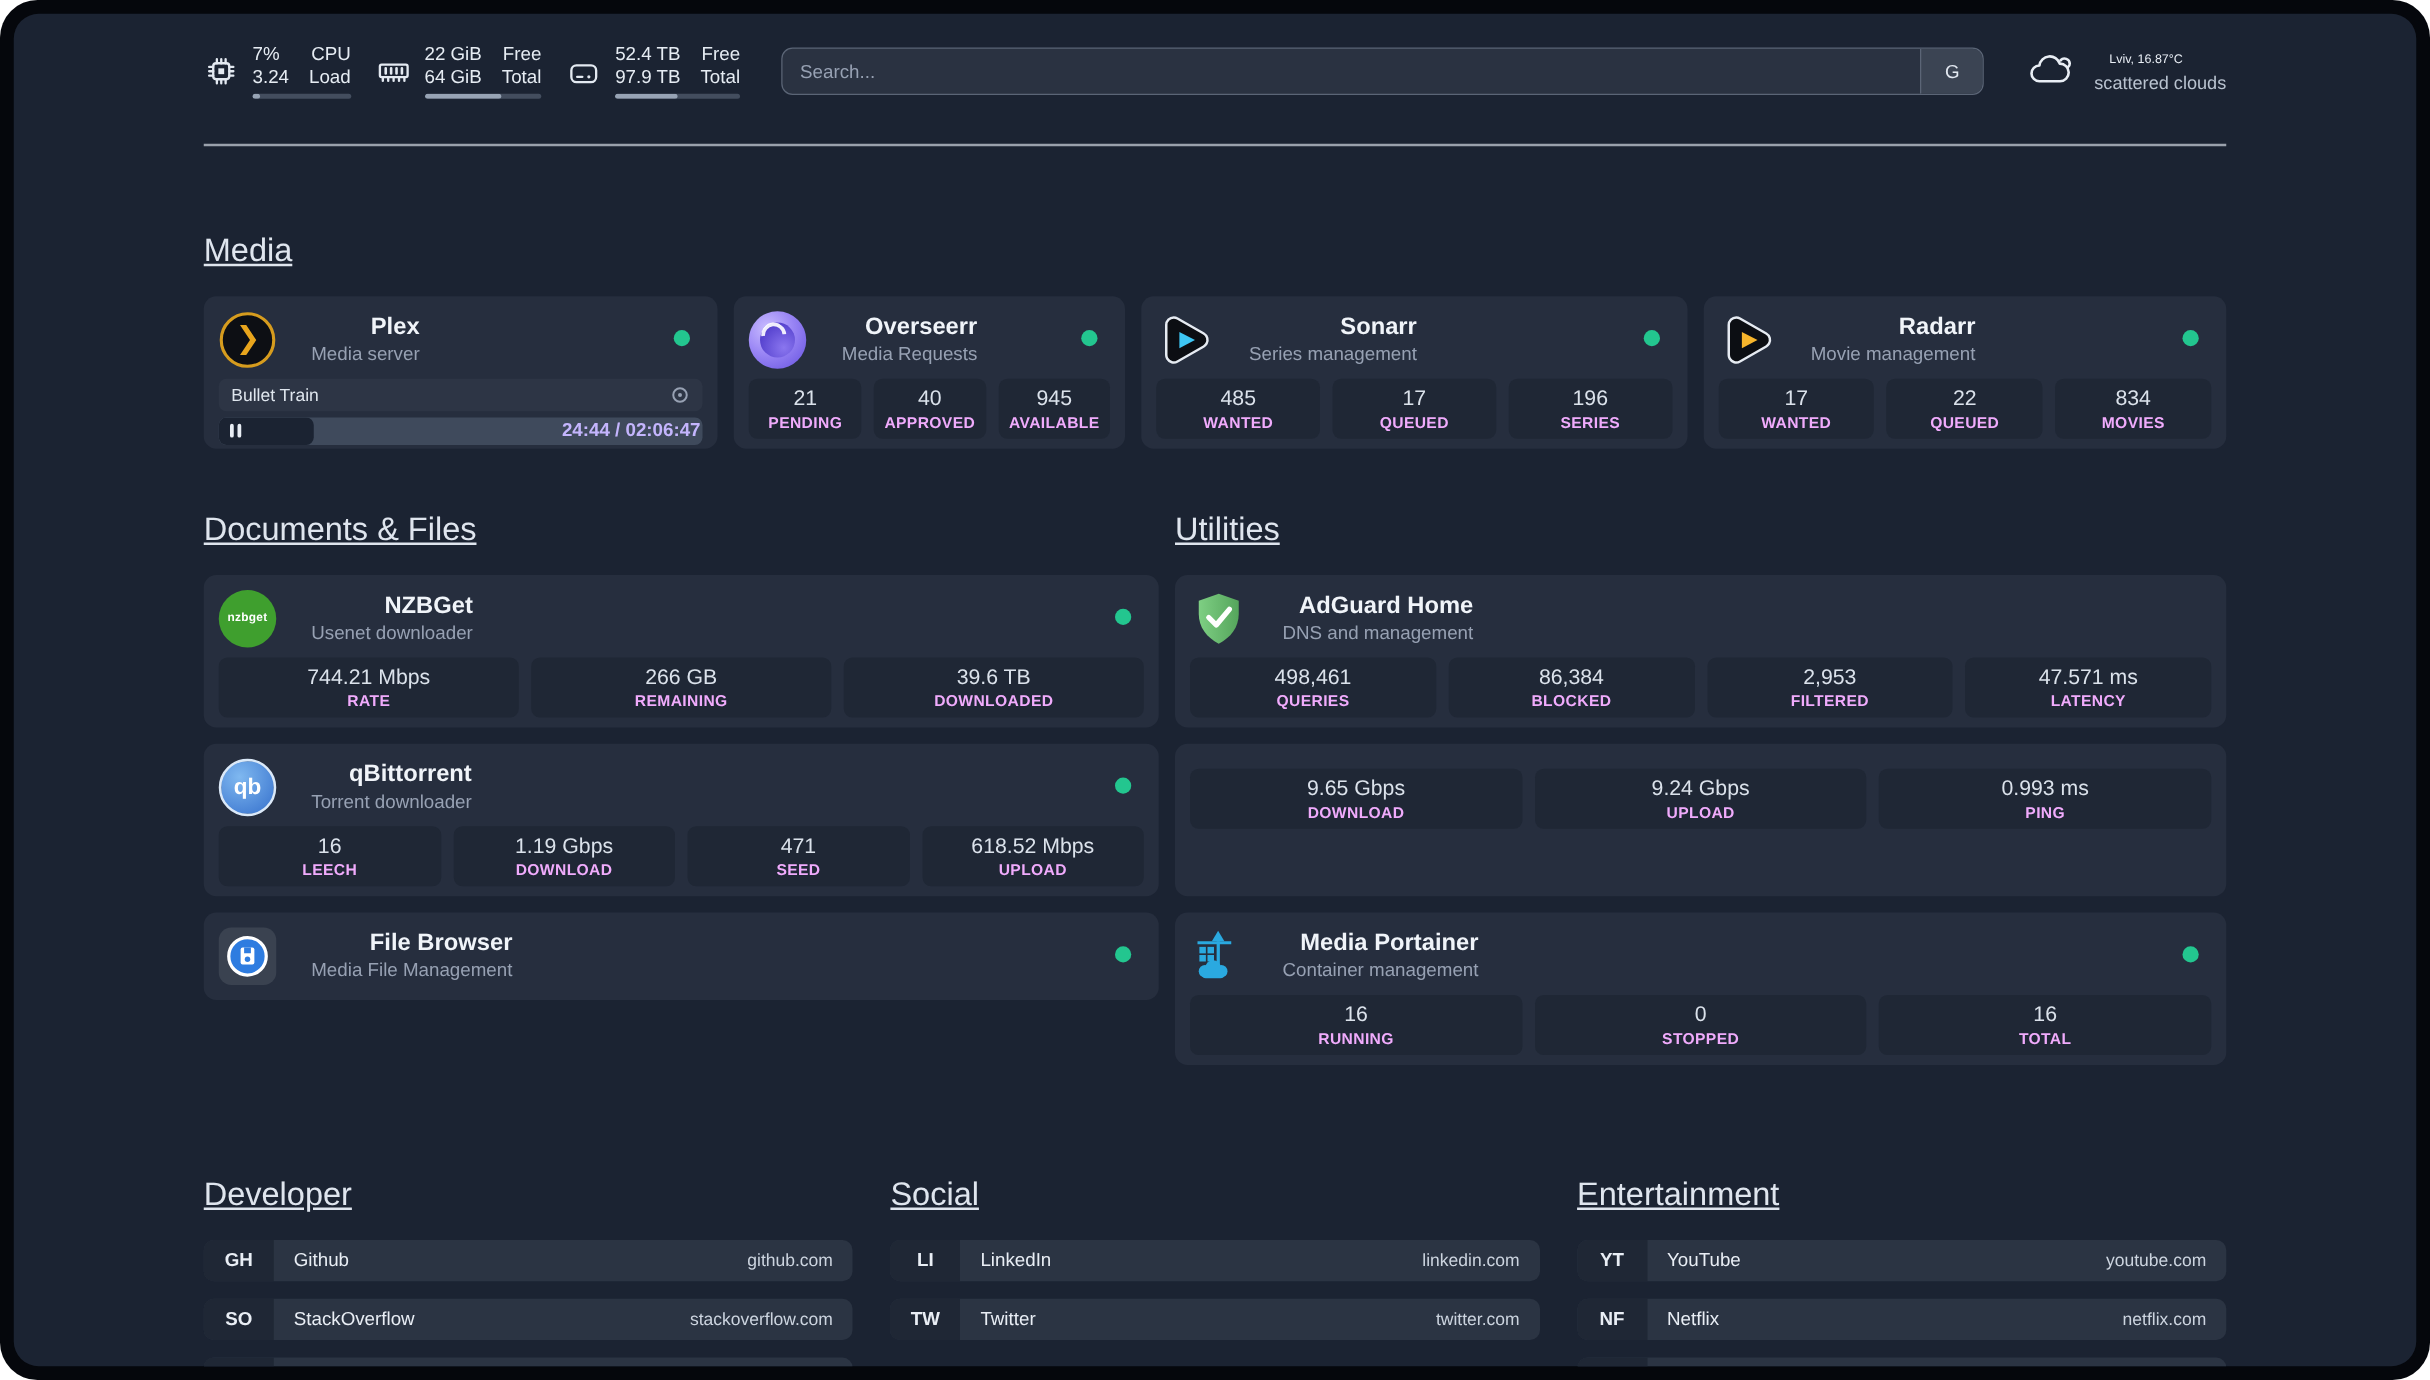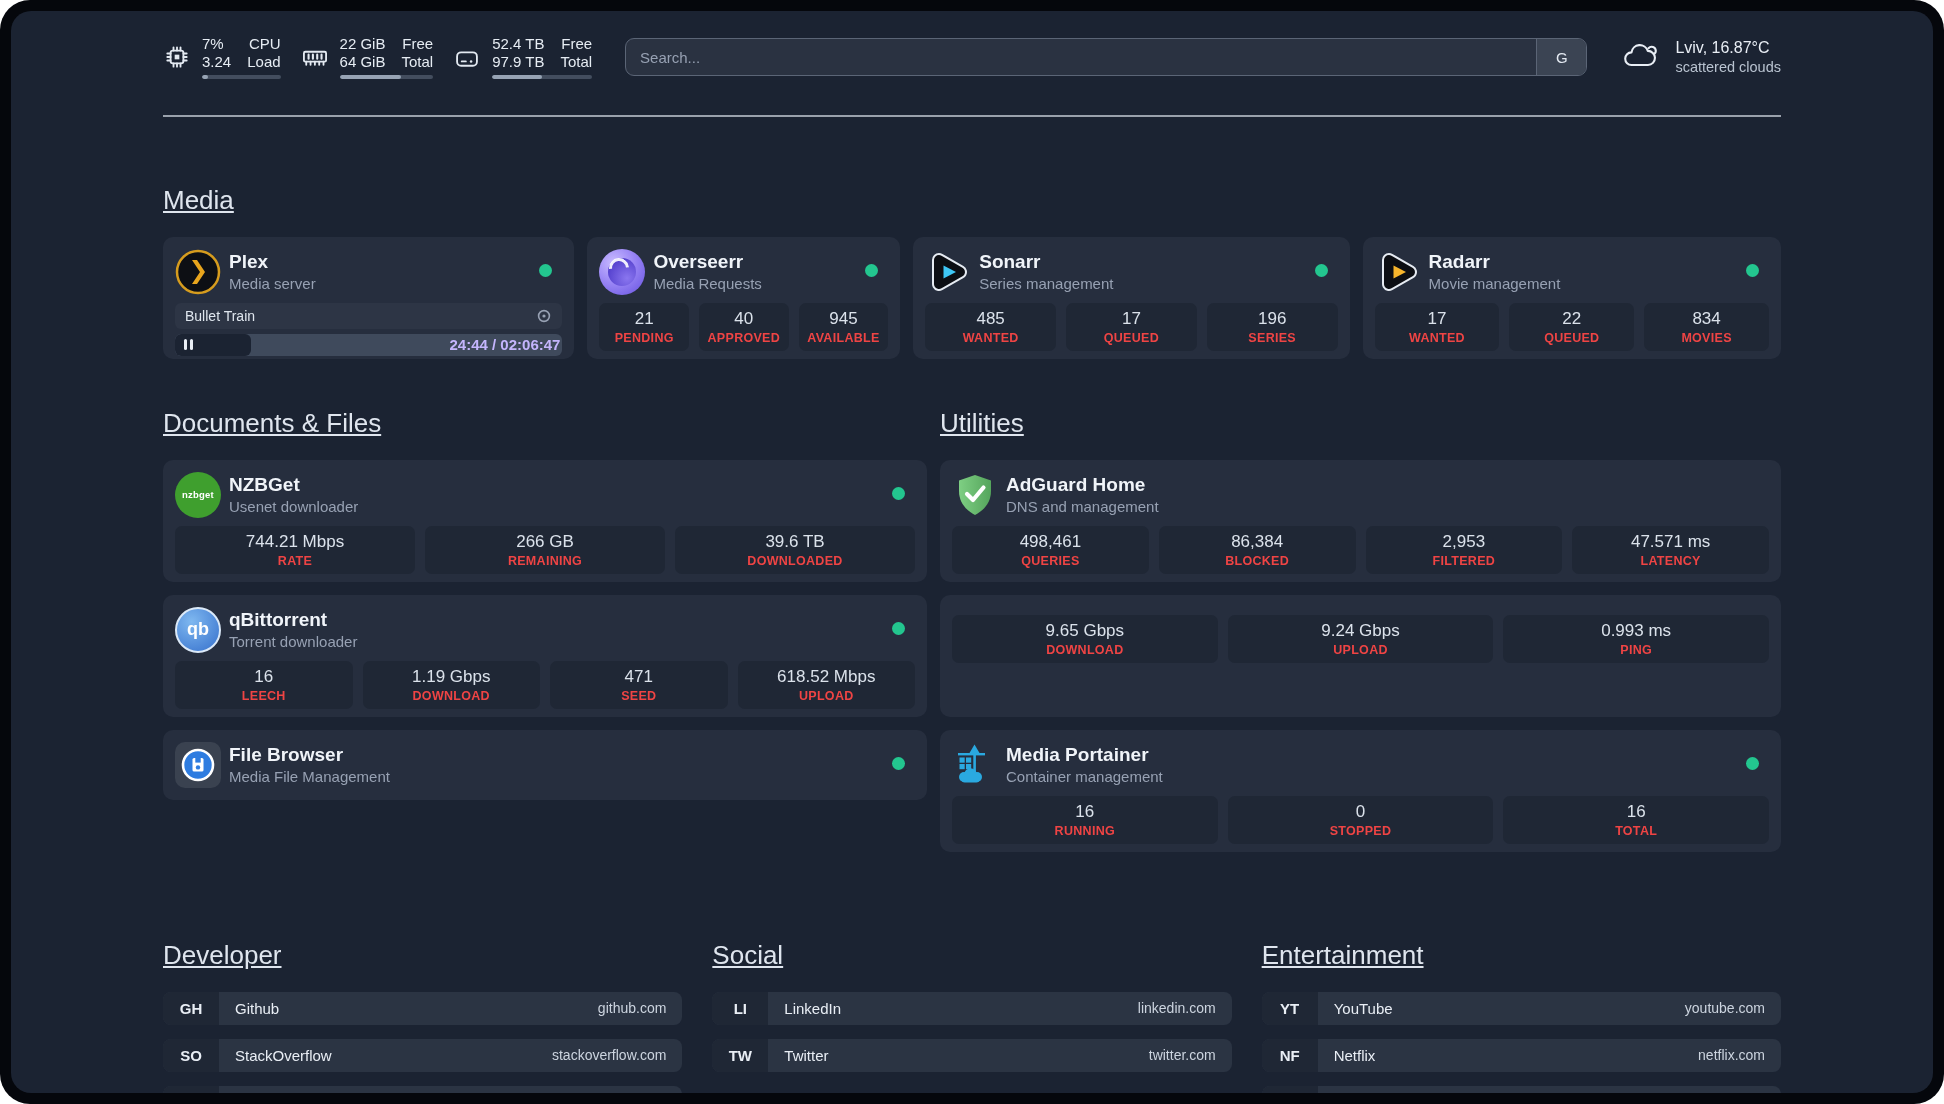--- a/index.html
+++ b/index.html
@@ -23,47 +23,47 @@
   .search{flex:1;margin:0 33px;height:38px;background:#2a3241;border:1px solid #5b6576;
           border-radius:9px;display:flex;align-items:center;overflow:hidden;box-sizing:border-box;}
   .search input{flex:1;background:transparent;border:none;outline:none;padding:0 14px;
           font-family:"Liberation Sans",sans-serif;font-size:15px;color:#cfd6e2;}
   .search input::placeholder{color:#97a1b3;opacity:1;}
   .g-btn{width:49px;height:100%;background:#3b4453;border-left:1px solid #5b6576;
           display:flex;align-items:center;justify-content:center;font-size:15px;color:#e3e9f1;cursor:pointer;}
 
   .weather{display:flex;gap:13px;align-items:center;}
   .weather svg{width:42px;height:32px;stroke:#e9eef5;fill:none;stroke-width:2.1;stroke-linecap:round;stroke-linejoin:round;}
-  .weather .w1{font-size:16px;color:#e9eef5;line-height:20px;}
+  .weather .w1{font-size:10px;color:#e9eef5;line-height:20px;margin-left:12px;}
   .weather .w2{font-size:14.5px;color:#b9c3d0;line-height:18px;}
 
   .divider{margin-top:36px;border-top:2px solid rgba(222,229,238,0.65);}
 
   
   .group-title{font-size:26px;font-weight:500;color:#dfe5ee;line-height:30px;text-decoration:underline;}
   .media-section{margin-top:68px;}
   .media-grid{margin-top:17px;display:grid;grid-template-columns:413fr 314fr 438fr 420fr;gap:13px;}
   .two-col{margin-top:28px;display:grid;grid-template-columns:764fr 841fr;gap:13px;}
   .col-cards{margin-top:10px;display:flex;flex-direction:column;gap:13px;}
 
   .card{position:relative;background:#262e3e;border-radius:10px;padding:12px;box-sizing:border-box;
         height:122px;cursor:pointer;}
   .card.short{height:70px;}
-  .head{display:flex;gap:8px;align-items:center;}
+  .head{display:flex;gap:28px;align-items:center;text-align:right;}
   .svc-icon{width:46px;height:46px;flex:none;position:relative;}
   .svc-icon svg{width:46px;height:46px;display:block;}
   .meta .name{font-size:19px;font-weight:700;color:#f0f4f9;line-height:23px;}
   .meta .desc{font-size:15px;color:#97a1b3;line-height:19px;margin-top:1px;}
   .dot{position:absolute;top:27px;right:22px;width:13px;height:13px;border-radius:50%;background:#23c68f;}
 
   .stats{display:grid;grid-auto-flow:column;grid-auto-columns:1fr;gap:10px;margin-top:8px;}
   .stat{background:#1f2735;border-radius:7px;height:48px;display:flex;flex-direction:column;
         align-items:center;justify-content:center;gap:2px;}
   .stat .v{font-size:17px;color:#dbe2eb;}
-  .stat .l{font-size:12.5px;font-weight:700;color:#ef4444;letter-spacing:.3px;}
+  .stat .l{font-size:12.5px;font-weight:700;color:#f0abfc;letter-spacing:.3px;}
 
   
   .player{margin-top:8px;}
   .player-title{height:26px;background:#2d3545;border-radius:6px;display:flex;align-items:center;
         padding:0 10px;font-size:14px;color:#dfe6ee;}
   .player-title .opt{margin-left:auto;display:flex;align-items:center;}
   .player-title .opt svg{width:16px;height:16px;stroke:#97a1b3;fill:none;stroke-width:1.6;}
   .player-bar{margin-top:5px;height:22px;background:#3f4a5c;border-radius:6px;position:relative;
         display:flex;align-items:center;overflow:hidden;}
   .player-fill{position:absolute;left:0;top:0;bottom:0;background:#1b2332;border-radius:6px;}

